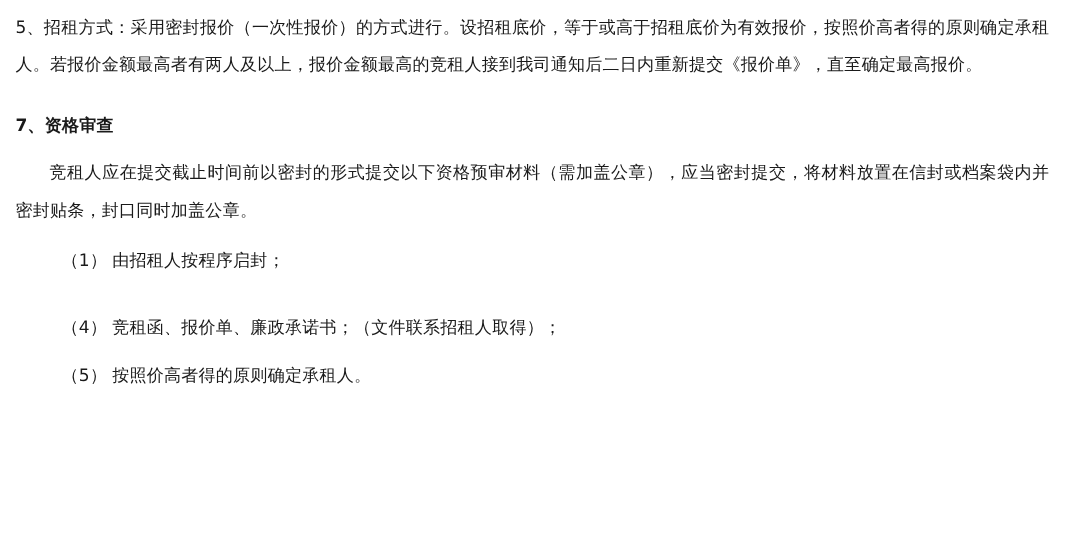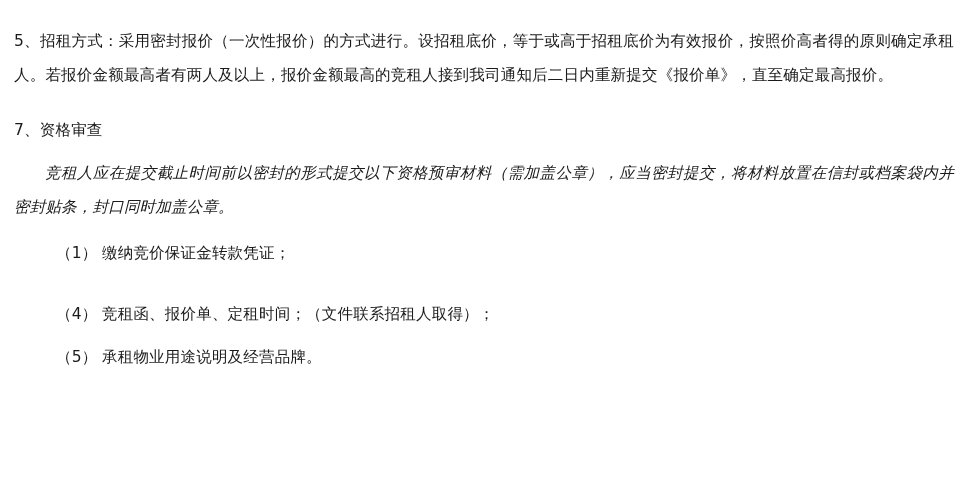--- a/index.html
+++ b/index.html
@@ -11,36 +11,35 @@
     width: 972px;
     height: 502px;
     overflow: hidden;
     font-family: "DejaVu Sans", "Liberation Sans", sans-serif;
     color: #1a1a1a;
   }
   .page {
     box-sizing: border-box;
     width: 972px;
     height: 502px;
-    padding: 24px 18px 0 14px;
+    padding: 8px 18px 0 14px;
   }
   .para {
     font-size: 15.5px;
     line-height: 34px;
     letter-spacing: 0.2px;
     text-align: justify;
     text-justify: inter-ideograph;
     margin: 0 0 0 0;
   }
   .para.body-indent {
     text-indent: 2em;
-    font-style: italic;
   }
   .para.heading {
-    font-weight: normal;
+    font-weight: bold;
   }
   .para.item {
     padding-left: 42px;
     text-indent: 0;
   }
   .spacer-sm { height: 9px; }
   .spacer-md { height: 12px; }
   .item-num {
     display: inline-block;
     min-width: 46px;
@@ -60,34 +59,34 @@
 
   <p class="para heading">7、资格审查</p>
 
   <div class="spacer-sm"></div>
 
   <p class="para body-indent">竞租人应在提交截止时间前以密封的形式提交以下资格预审材料（需加盖公章），应当密封提交，将材料放置在信封或档案袋内并密封贴条，封口同时加盖公章。</p>
 
   <div class="spacer-md"></div>
 
   <p class="para item">
-    <span class="item-num">（1）</span><span>缴纳竞价保证金转款凭证；</span>
+    <span class="item-num">（1）</span><span>由招租人按程序启封；</span>
   </p>
 
   <div class="spacer-sm"></div>
 
 
   <div class="spacer-sm"></div>
 
 
   <div class="spacer-sm"></div>
 
   <p class="para item">
-    <span class="item-num">（4）</span><span>竞租函、报价单、定租时间；（文件联系招租人取得）；</span>
+    <span class="item-num">（4）</span><span>竞租函、报价单、廉政承诺书；（文件联系招租人取得）；</span>
   </p>
 
   <div class="spacer-sm"></div>
 
   <p class="para item">
-    <span class="item-num">（5）</span><span>承租物业用途说明及经营品牌。</span>
+    <span class="item-num">（5）</span><span>按照价高者得的原则确定承租人。</span>
   </p>
 
 </div>
 
 </body></html>

